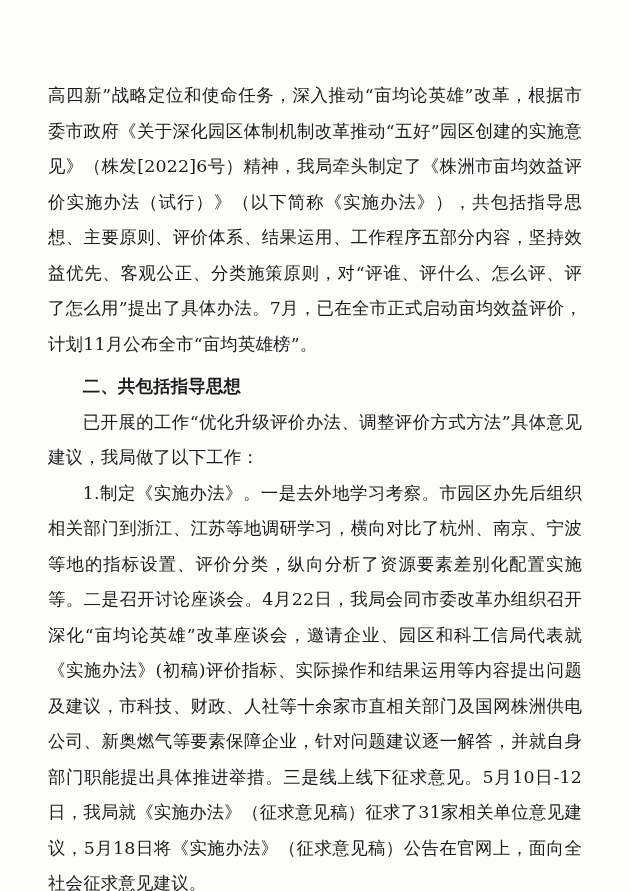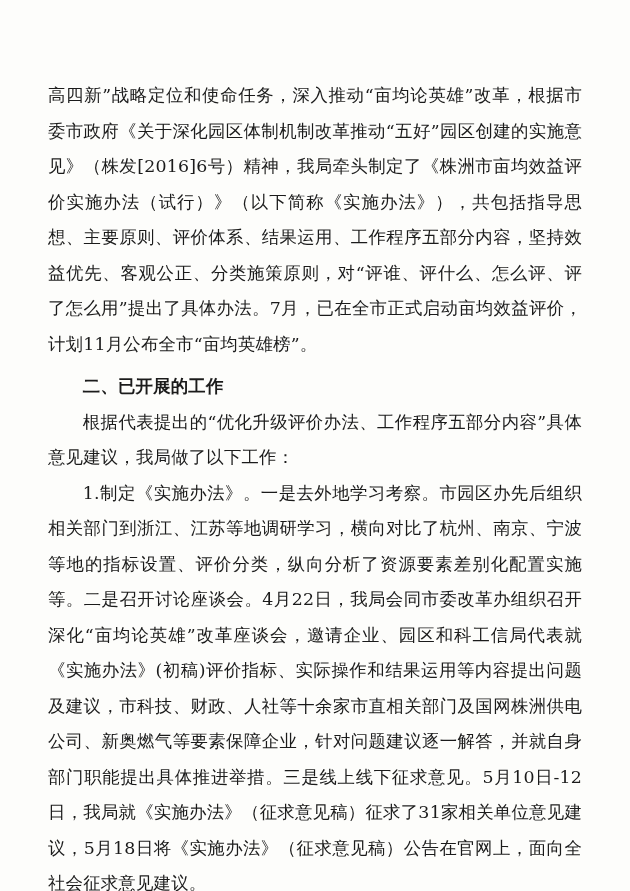--- a/index.html
+++ b/index.html
@@ -49,31 +49,31 @@
     height: 7px;
   }
 </style>
 </head>
 <body>
 
 <div class="page">
   <div class="doc-body">
 
     <p class="para">
-      <span>高四新”战略定位和使命任务，深入推动“亩均论英雄”改革，根据市委市政府《关于深化园区体制机制改革推动“五好”园区创建的实施意见》（株发[2016]6号）精神，我局牵头制定了《株洲市亩均效益评价实施办法（试行）》（以下简称《实施办法》），共包括指导思想、主要原则、评价体系、结果运用、工作程序五部分内容，坚持效益优先、客观公正、分类施策原则，对“评谁、评什么、怎么评、评了怎么用”提出了具体办法。7月，已在全市正式启动亩均效益评价，计划11月公布全市“亩均英雄榜”。</span>
+      <span>高四新”战略定位和使命任务，深入推动“亩均论英雄”改革，根据市委市政府《关于深化园区体制机制改革推动“五好”园区创建的实施意见》（株发[2022]6号）精神，我局牵头制定了《株洲市亩均效益评价实施办法（试行）》（以下简称《实施办法》），共包括指导思想、主要原则、评价体系、结果运用、工作程序五部分内容，坚持效益优先、客观公正、分类施策原则，对“评谁、评什么、怎么评、评了怎么用”提出了具体办法。7月，已在全市正式启动亩均效益评价，计划11月公布全市“亩均英雄榜”。</span>
     </p>
 
     <div class="spacer-sm"></div>
 
     <p class="heading">
-      <span>二、已开展的工作</span>
+      <span>二、共包括指导思想</span>
     </p>
 
     <p class="para-indent">
-      <span>根据代表提出的“优化升级评价办法、工作程序五部分内容”具体意见建议，我局做了以下工作：</span>
+      <span>已开展的工作“优化升级评价办法、调整评价方式方法”具体意见建议，我局做了以下工作：</span>
     </p>
 
     <p class="para-indent">
       <span class="bold">1.制定《实施办法》。一是去外地学习考察。</span><span>市园区办先后组织相关部门到浙江、江苏等地调研学习，横向对比了杭州、南京、宁波等地的指标设置、评价分类，纵向分析了资源要素差别化配置实施等。</span><span class="bold">二是召开讨论座谈会。</span><span>4月22日，我局会同市委改革办组织召开深化“亩均论英雄”改革座谈会，邀请企业、园区和科工信局代表就《实施办法》(初稿)评价指标、实际操作和结果运用等内容提出问题及建议，市科技、财政、人社等十余家市直相关部门及国网株洲供电公司、新奥燃气等要素保障企业，针对问题建议逐一解答，并就自身部门职能提出具体推进举措。</span><span class="bold">三是线上线下征求意见。</span><span>5月10日-12日，我局就《实施办法》（征求意见稿）征求了31家相关单位意见建议，5月18日将《实施办法》（征求意见稿）公告在官网上，面向全社会征求意见建议。</span>
     </p>
 
   </div>
 </div>
 
 </body></html>

